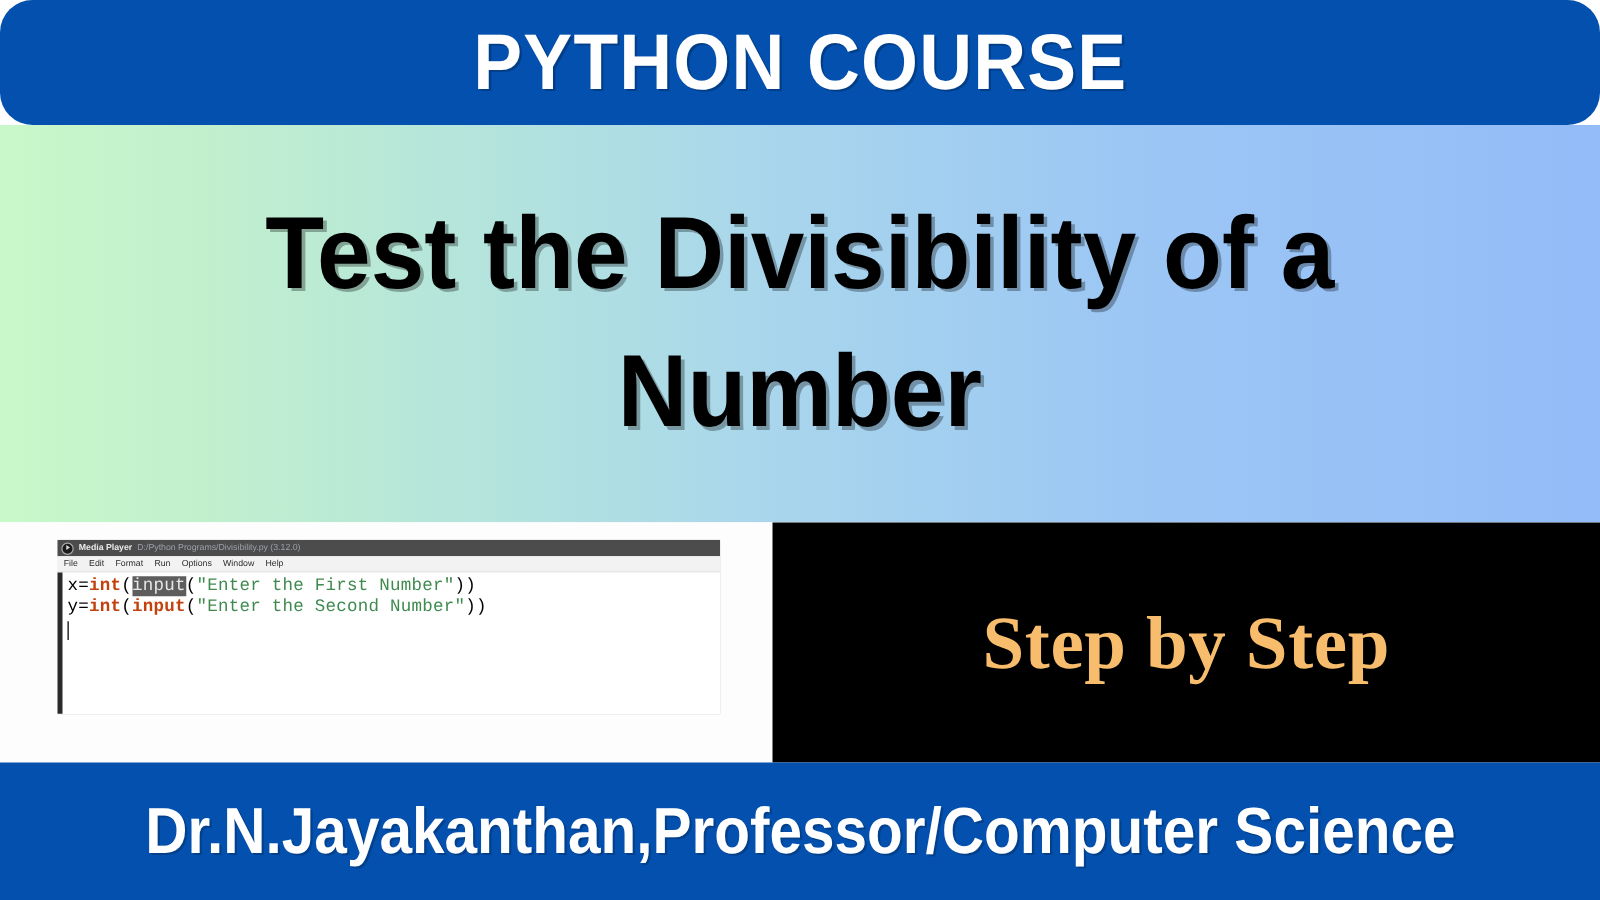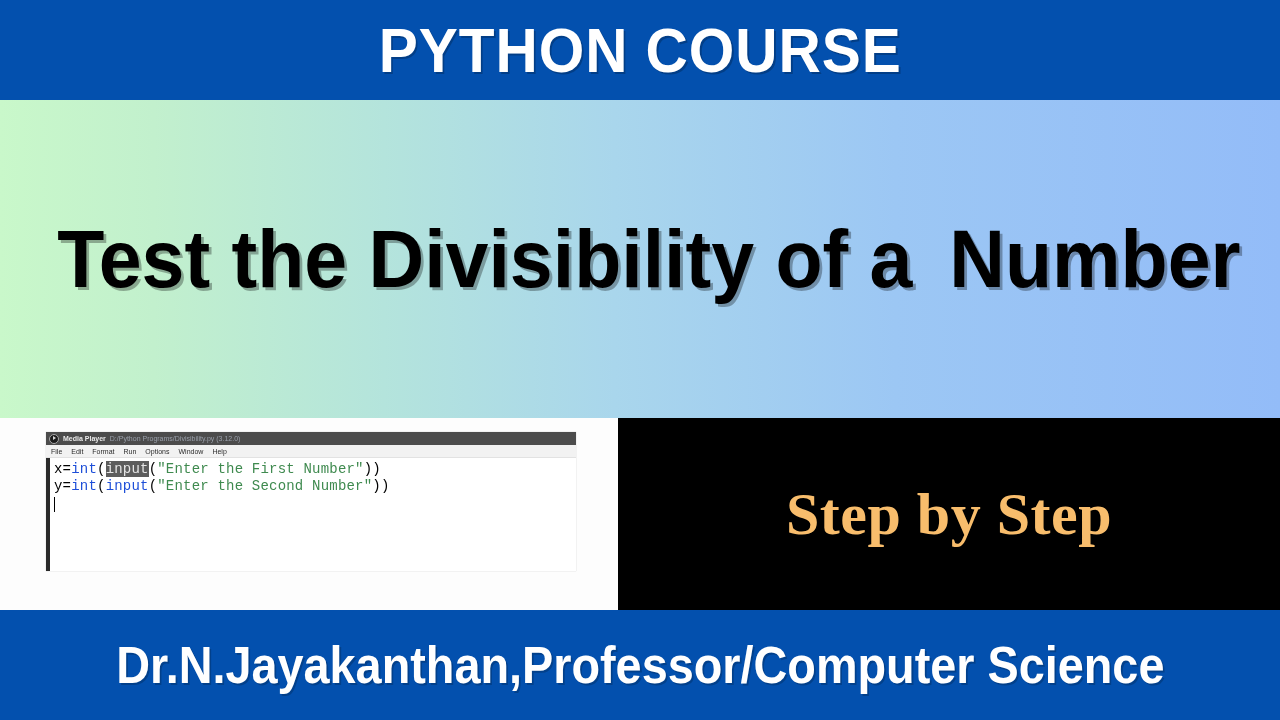--- a/index.html
+++ b/index.html
@@ -23,41 +23,42 @@
 
   
   .header-band {
     position: absolute;
     left: 0; top: 0;
     width: 1280px; height: 100px;
     background: #0350ae;
     display: flex;
     align-items: center;
     justify-content: center;
+    border-radius: 26px;
   }
   .header-title {
     color: #ffffff;
     font-family: "Liberation Sans Narrow", "Liberation Sans", sans-serif;
     font-weight: bold;
     font-size: 63px;
     letter-spacing: 1px;
     transform: scaleX(0.93);
     line-height: 1;
     text-shadow: 2px 2px 0 rgba(0,0,0,0.22);
     white-space: nowrap;
   }
 
   
   .title-band {
     position: absolute;
     left: 0; top: 100px;
     width: 1280px; height: 318px;
     background: linear-gradient(to right, #c9f8ca 0%, #c2f0cd 12%, #b4e4dc 30%, #a9d6ec 48%, #9cc7f4 70%, #93bcf8 100%);
     display: flex;
-    flex-direction: row;
+    flex-direction: column;
     align-items: center;
     justify-content: center;
   }
   .title-line {
     color: #000000;
     font-family: "Liberation Sans Narrow", "Liberation Sans", sans-serif;
     font-weight: bold;
     font-size: 82px;
     line-height: 1.35;
     transform: scaleX(0.94);
@@ -150,21 +151,21 @@
     padding: 3px 0 0 4px;
   }
   .code-line {
     font-family: "Liberation Mono", "DejaVu Sans Mono", monospace;
     font-size: 14px;
     line-height: 17px;
     white-space: pre;
     color: #000000;
     letter-spacing: 0.2px;
   }
-  .tok-kw { color: #1d4ed8; }
+  .tok-kw { color: #c2410c; font-weight: bold; }
   .tok-str { color: #3f8a4f; }
   .tok-sel {
     background: #5d5d5d;
     color: #e6e6e6;
   }
   .editor-caret {
     position: absolute;
     left: 4px;
     top: 39px;
     width: 1px;

